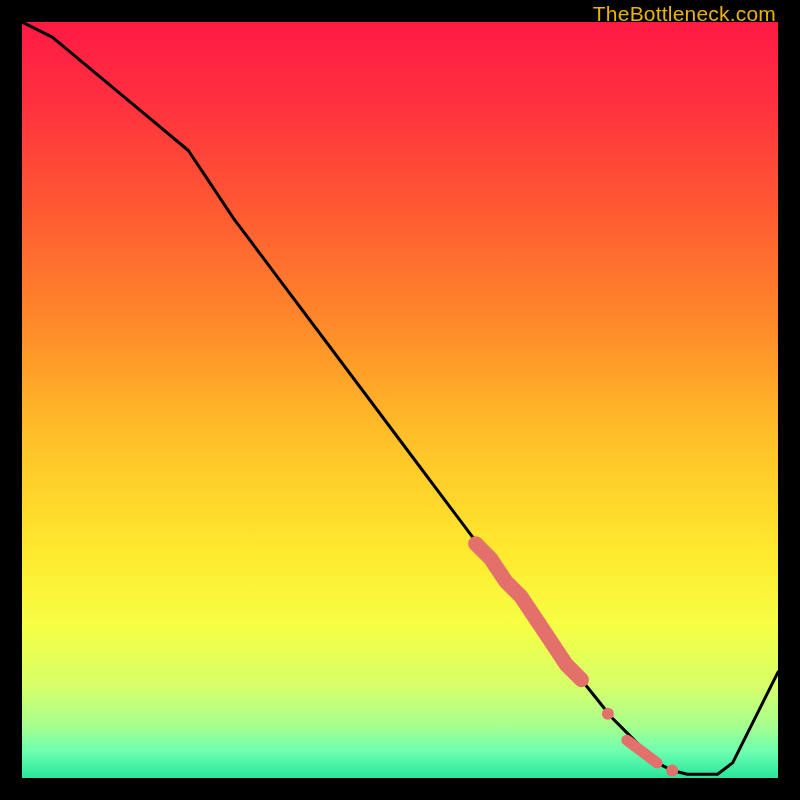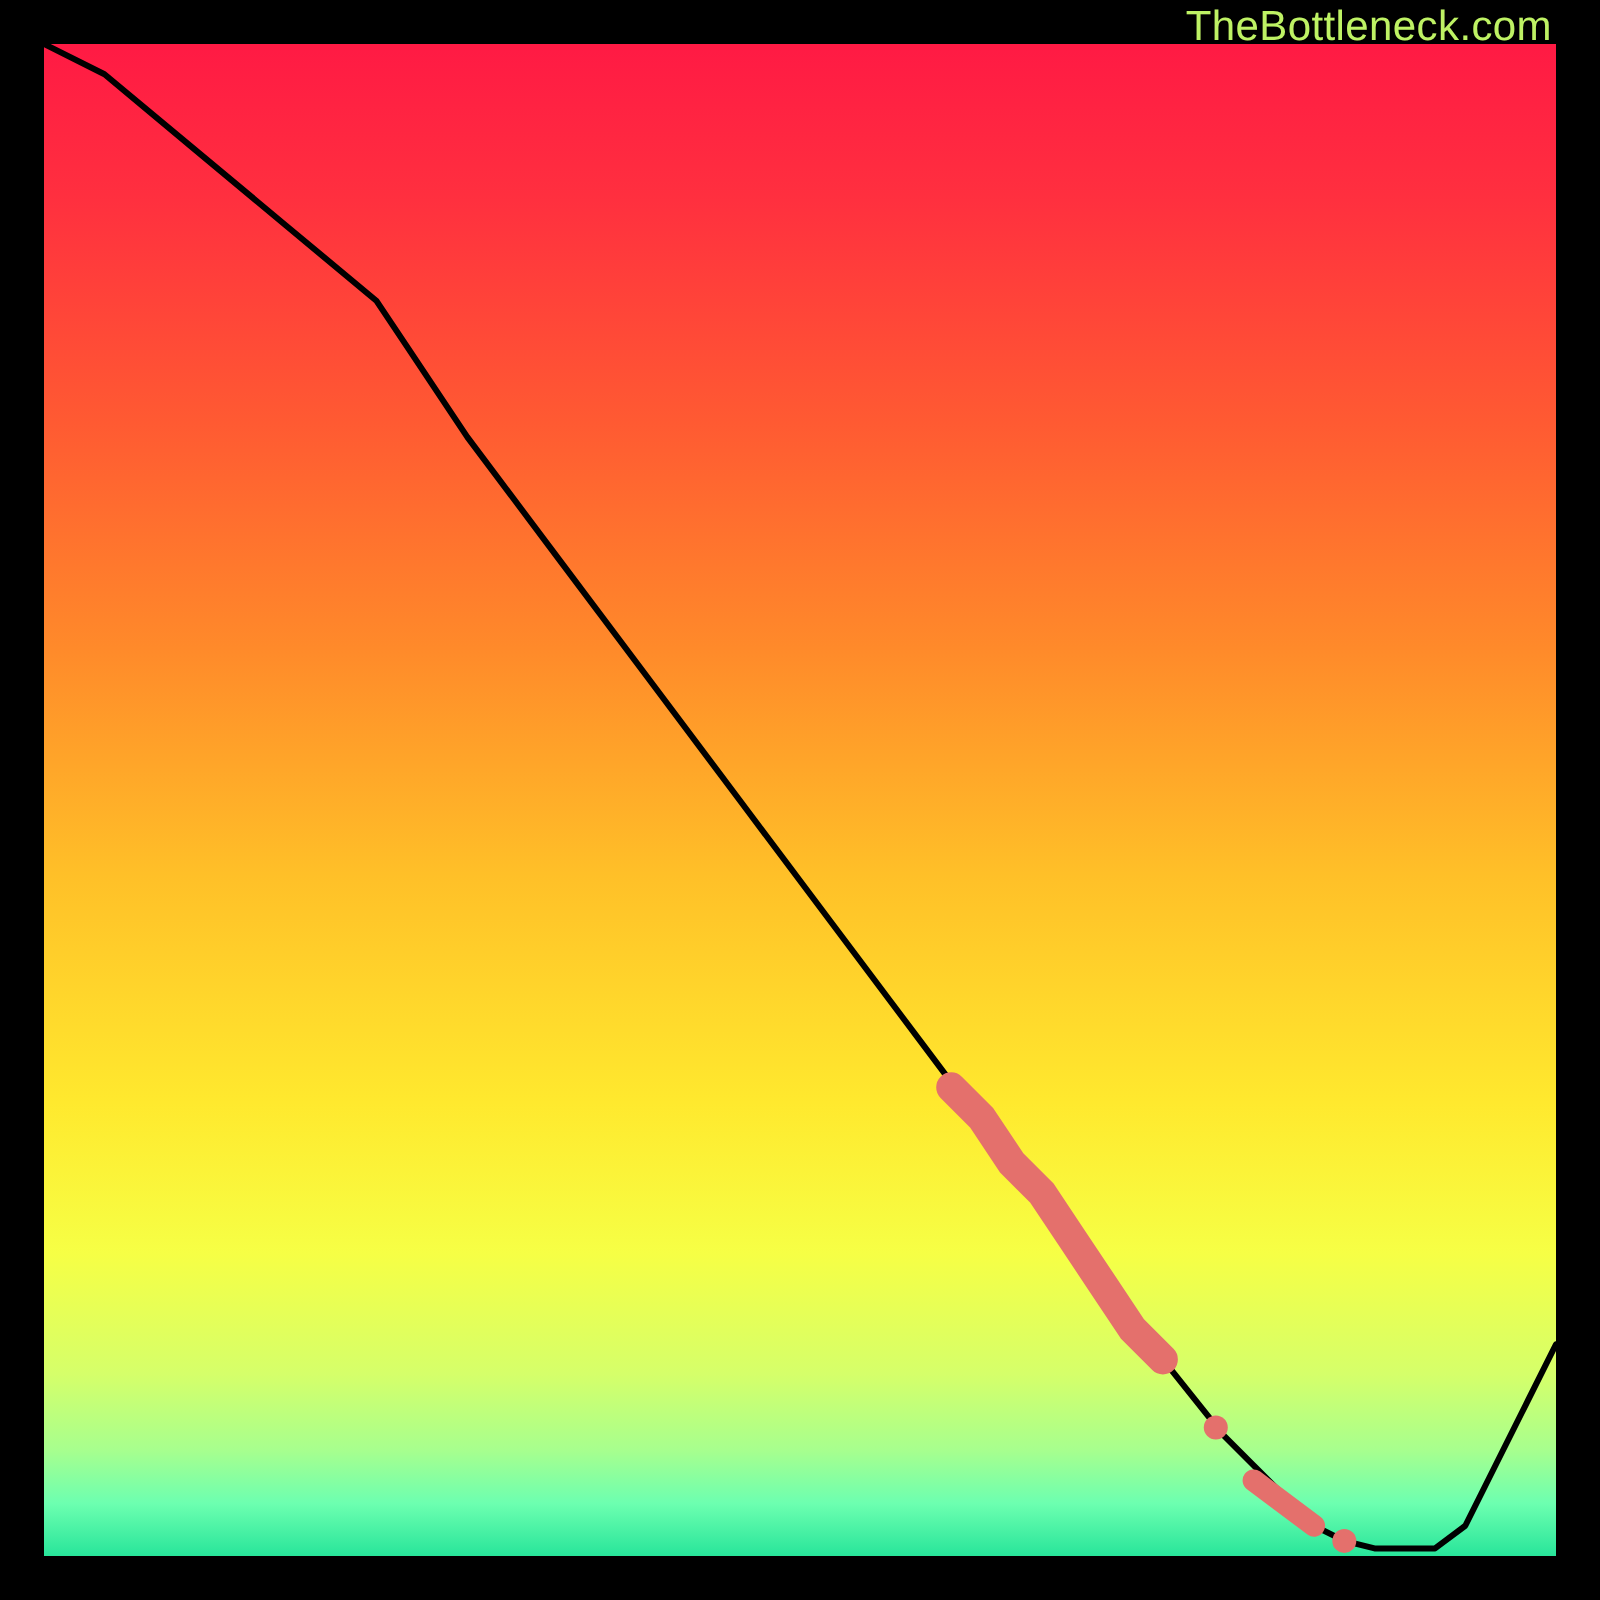--- a/index.html
+++ b/index.html
@@ -23,21 +23,21 @@
     position: absolute;
     left: 0;
     top: 0;
     width: 756px;
     height: 756px;
   }
   .watermark {
     position: absolute;
     top: 2px;
     right: 24px;
-    color: #bef264;
+    color: #eab308;
     font-size: 21px;
     font-weight: 500;
     letter-spacing: 0.2px;
     user-select: none;
   }
 </style>
 </head>
 <body>
 
 <div class="frame">

